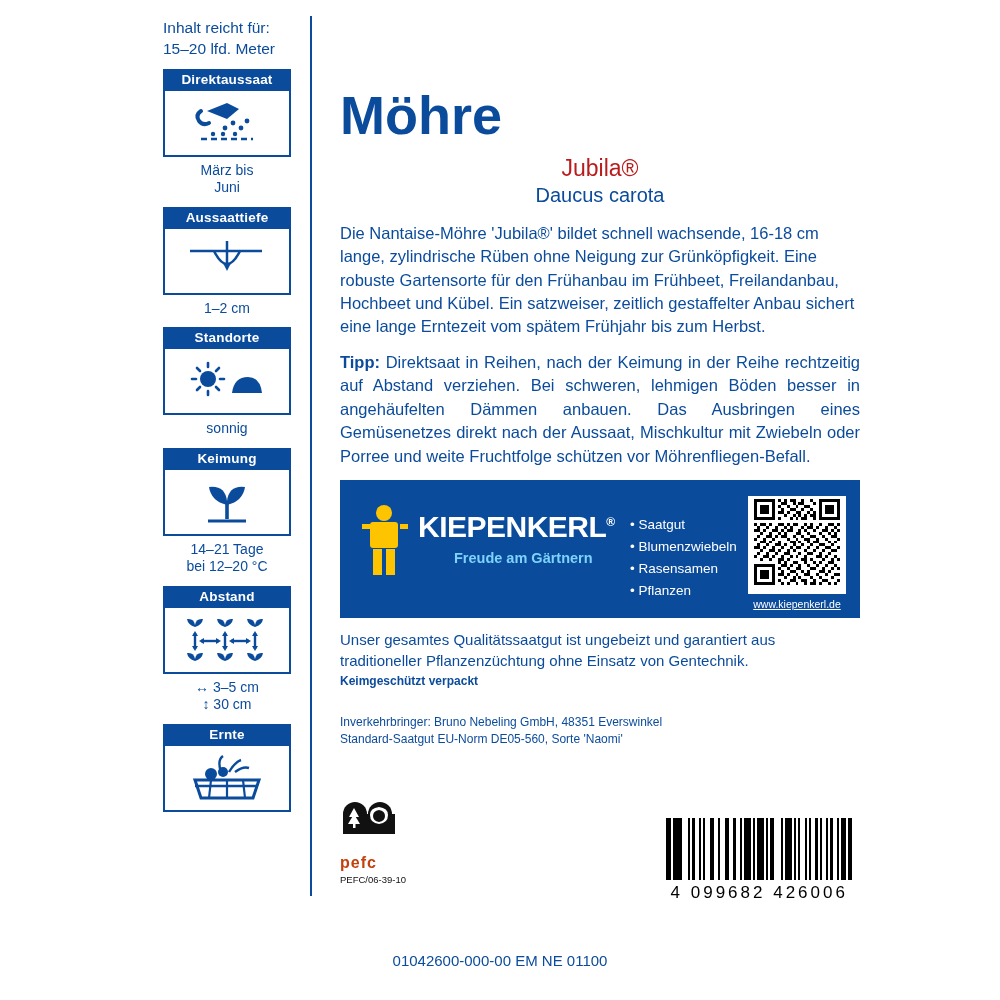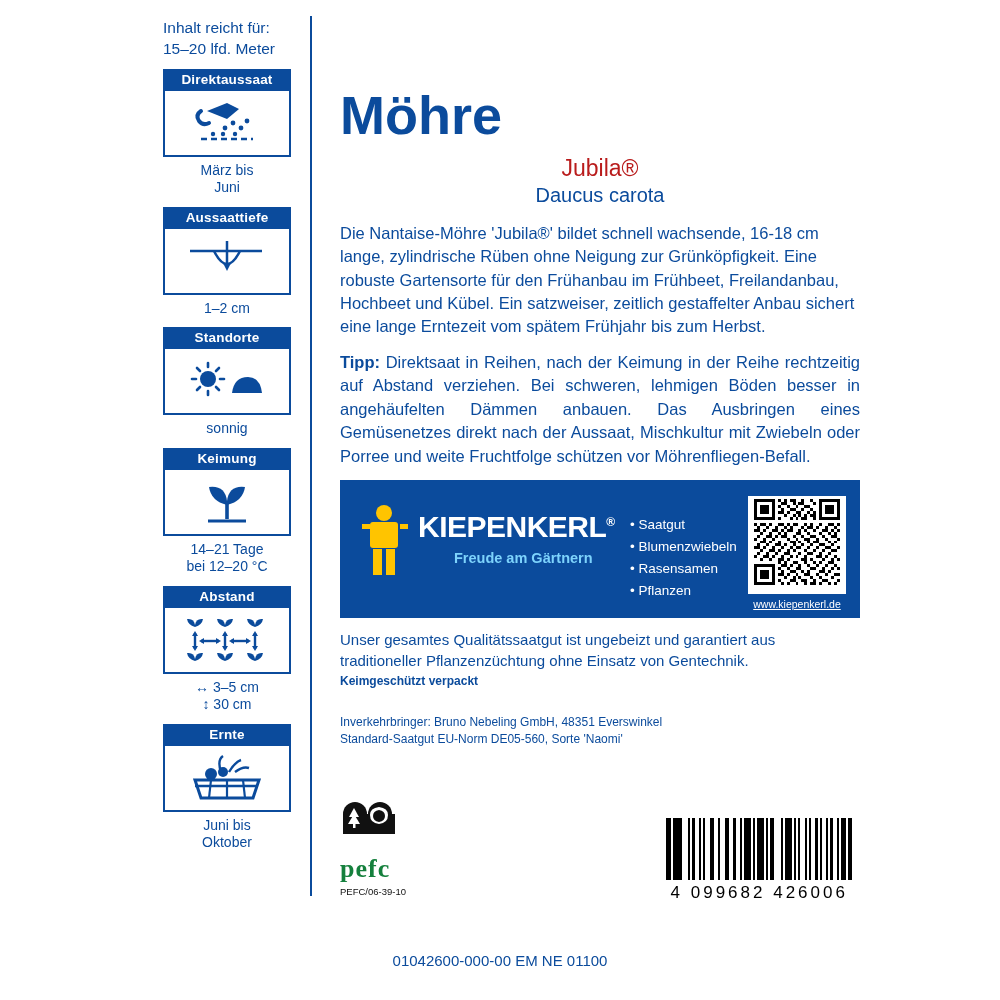--- a/index.html
+++ b/index.html
@@ -198,26 +198,25 @@
 
   
   .pefc {
     position: absolute;
     left: 340px;
     top: 800px;
     width: 110px;
     color: #111;
   }
   .pefc-word {
-    font-size: 26px;
+    font-size: 16px;
     font-weight: bold;
     letter-spacing: 1px;
-    color: #15803d;
+    color: #c2410c;
     margin-top: 2px;
-    font-family: Liberation Serif, serif;
   }
   .pefc-code {
     font-size: 9.5px;
     color: #111;
     margin-top: 2px;
   }
   .barcode-wrap {
     position: absolute;
     right: 148px;
     top: 818px;
@@ -386,22 +385,20 @@
           </g>
           <circle cx="30" cy="24" r="6" fill="#0b4b9c"></circle>
           <circle cx="42" cy="22" r="5" fill="#0b4b9c"></circle>
           <path d="M14 30 h64 l-6 18 h-52 Z" fill="none" stroke="#0b4b9c" stroke-width="3"></path>
           <line x1="14" y1="36" x2="77" y2="36" stroke="#0b4b9c" stroke-width="2.4"></line>
           <line x1="30" y1="30" x2="28" y2="48" stroke="#0b4b9c" stroke-width="2.2"></line>
           <line x1="46" y1="30" x2="46" y2="48" stroke="#0b4b9c" stroke-width="2.2"></line>
           <line x1="62" y1="30" x2="64" y2="48" stroke="#0b4b9c" stroke-width="2.2"></line>
         </svg>
       </div>
-      <div class="icon-caption">Juni bis
-Oktober</div>
     </div>
   </div>
 
   <div class="divider"></div>
 
   <div class="right-col">
     <div class="title">Möhre</div>
     <div class="variety">Jubila®</div>
     <div class="latin">Daucus carota</div>
 

